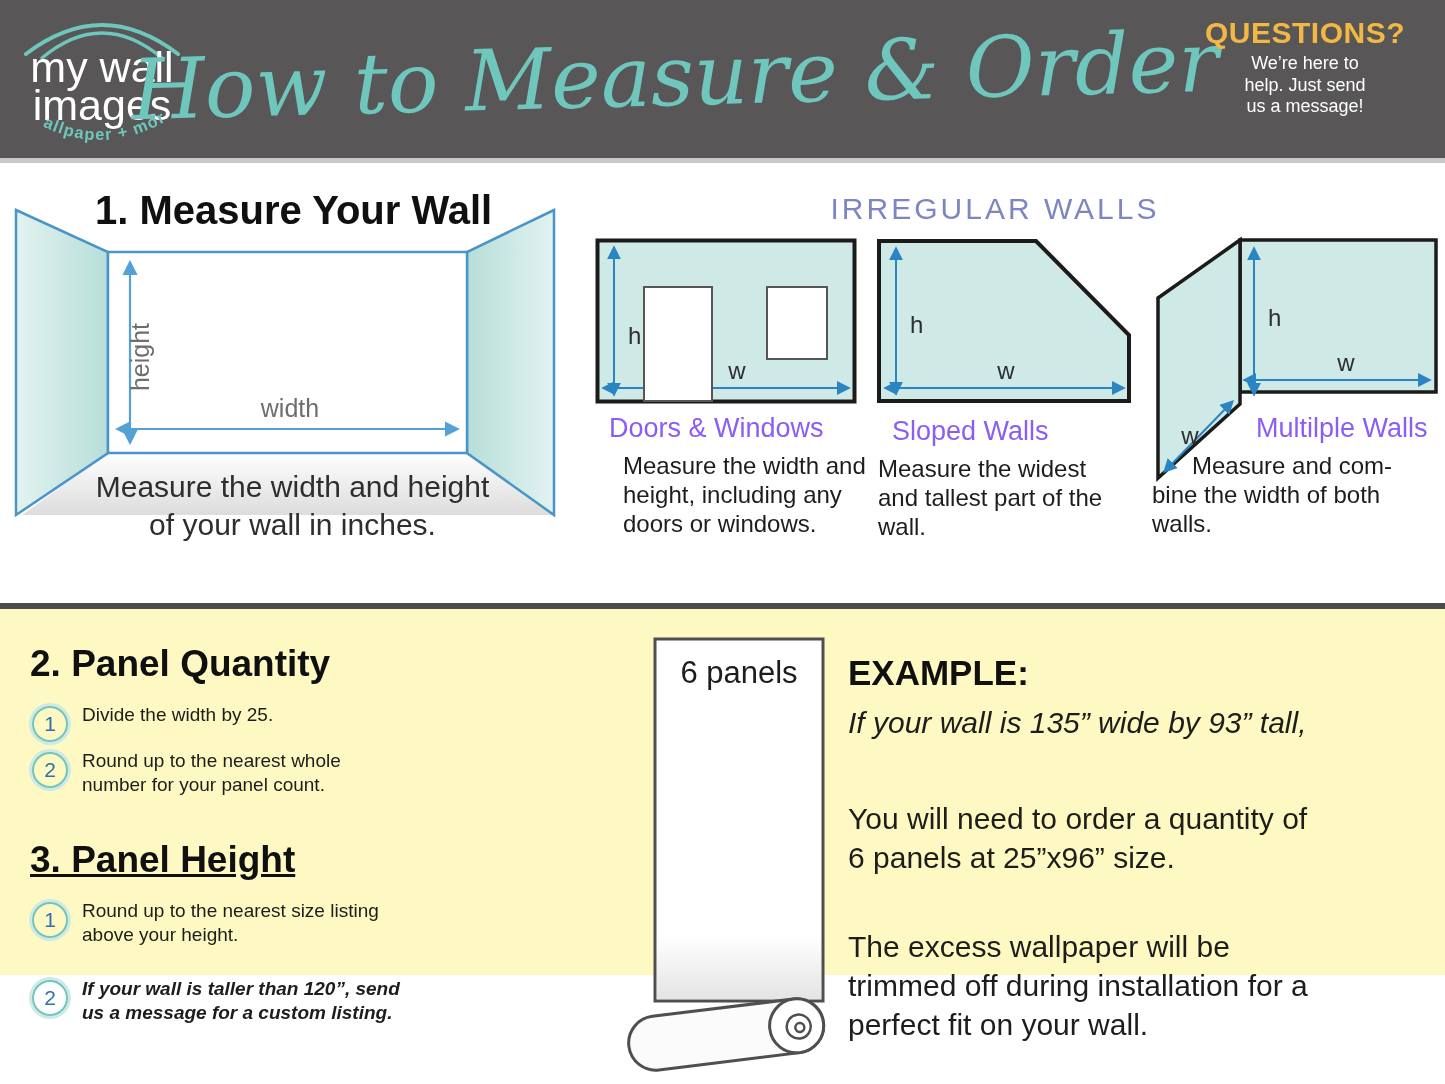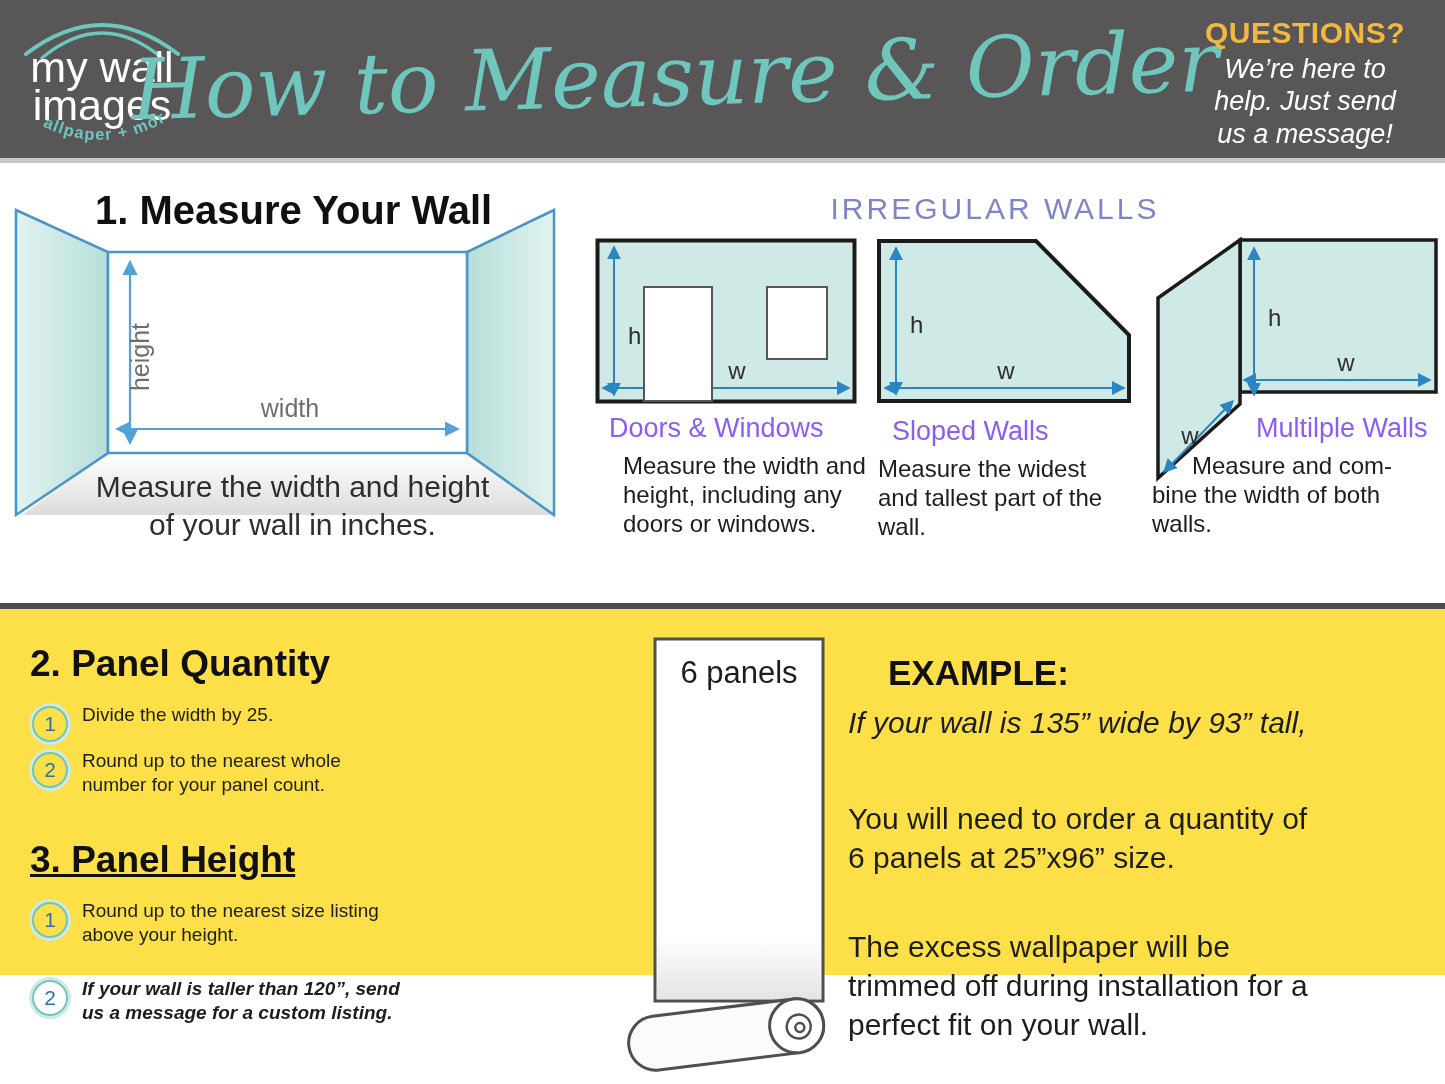--- a/index.html
+++ b/index.html
@@ -16,21 +16,21 @@
   }
   .logo-svg { position:absolute; left:16px; top:4px; }
   .script-title {
     position:absolute; left:180px; top:-4px; width:990px; height:160px;
     display:flex; align-items:center; justify-content:center;
     font-family:"DejaVu Serif", serif; font-style:italic; font-size:84px;
     color:#6fc6bd; white-space:nowrap; transform:rotate(-1.5deg);
   }
   .questions { position:absolute; top:16px; right:12px; width:256px; text-align:center; }
   .q-label { font-size:30px; font-weight:bold; color:#f2b843; letter-spacing:.5px; }
-  .q-text  { font-size:27px; color:#ffffff; line-height:1.2; white-space:pre-line; margin-top:3px;font-style:italic; }
+  .q-text  { font-size:18px; color:#ffffff; line-height:1.2; white-space:pre-line; margin-top:3px; }
 
   
   .sec1-title { position:absolute; left:95px; top:188px; font-size:40px; font-weight:bold; color:#101010; }
   .room-svg { position:absolute; left:10px; top:205px; }
   .room-caption {
     position:absolute; left:55px; top:468px; width:475px; text-align:center;
     font-size:30px; color:#2e2e2e; line-height:1.26; white-space:pre-line;
   }
   .irregular-title {
     position:absolute; left:760px; top:192px; width:470px; text-align:center;
@@ -44,38 +44,38 @@
   .cap2 { left:878px;  top:416px; }
   .cap3 { left:1242px; top:413px; }
   .diag-desc { position:absolute; font-size:24px; color:#1d1d1b; line-height:1.2; white-space:pre-line; }
   .desc1 { left:595px;  top:452px; width:270px;margin-left:28px; }
   .desc2 { left:878px;  top:455px; width:260px; }
   .desc3 { left:1152px; top:452px; width:290px; text-indent:40px; }
 
   .divider { position:absolute; left:0; top:603px; width:100%; height:6px; background:#4c4c4c; }
 
   
-  .sec2 { position:absolute; left:0; top:609px; width:100%; height:366px; background:#fde047; }
+  .sec2 { position:absolute; left:0; top:609px; width:100%; height:366px; background:#fef9c3; }
   .pq-title, .ph-title { position:absolute; left:30px; font-size:37px; font-weight:bold; color:#101010; }
   .pq-title { top:34px; }
   .ph-title { top:230px;text-decoration:underline; }
   .step { position:absolute; display:flex; gap:14px; align-items:flex-start; }
   .s1 { left:32px; top:94px; }
   .s2 { left:32px; top:140px; }
   .s3 { left:32px; top:290px; }
   .s4 { left:32px; top:368px; }
   .step-circle {
     flex:0 0 auto; width:32px; height:32px; margin-top:3px;
     border:2px solid #6fc6bd; border-radius:50%; box-shadow:0 0 0 3px #cfe9e6;
     color:#2f6fae; font-size:21px; display:flex; align-items:center; justify-content:center;
   }
   .step-text { font-size:19px; color:#1d1d1b; line-height:1.25; white-space:pre-line; }
   .step-text.italic { font-style:italic;font-weight:bold; }
   .roll-svg { position:absolute; left:600px; top:26px; }
-  .ex-title  { position:absolute; left:888px; top:44px;  font-size:35px; font-weight:bold; color:#101010; }
+  .ex-title  { position:absolute; left:848px; top:44px;  font-size:35px; font-weight:bold; color:#101010; }
   .ex-intro  { position:absolute; left:848px; top:97px;  font-size:30px; color:#1d1d1b;font-style:italic; }
   .ex-eq     { position:absolute; left:848px; top:143px; width:530px; text-align:center; font-size:33px; color:#1d1d1b; }
   .ex-result { position:absolute; left:848px; top:190px; font-size:30px; line-height:1.3; white-space:pre-line; color:#1d1d1b; }
   .ex-note   { position:absolute; left:848px; top:318px; font-size:30px; line-height:1.3; white-space:pre-line; color:#1d1d1b; }
 </style>
 </head>
 <body>
 
 <div class="canvas">
 

